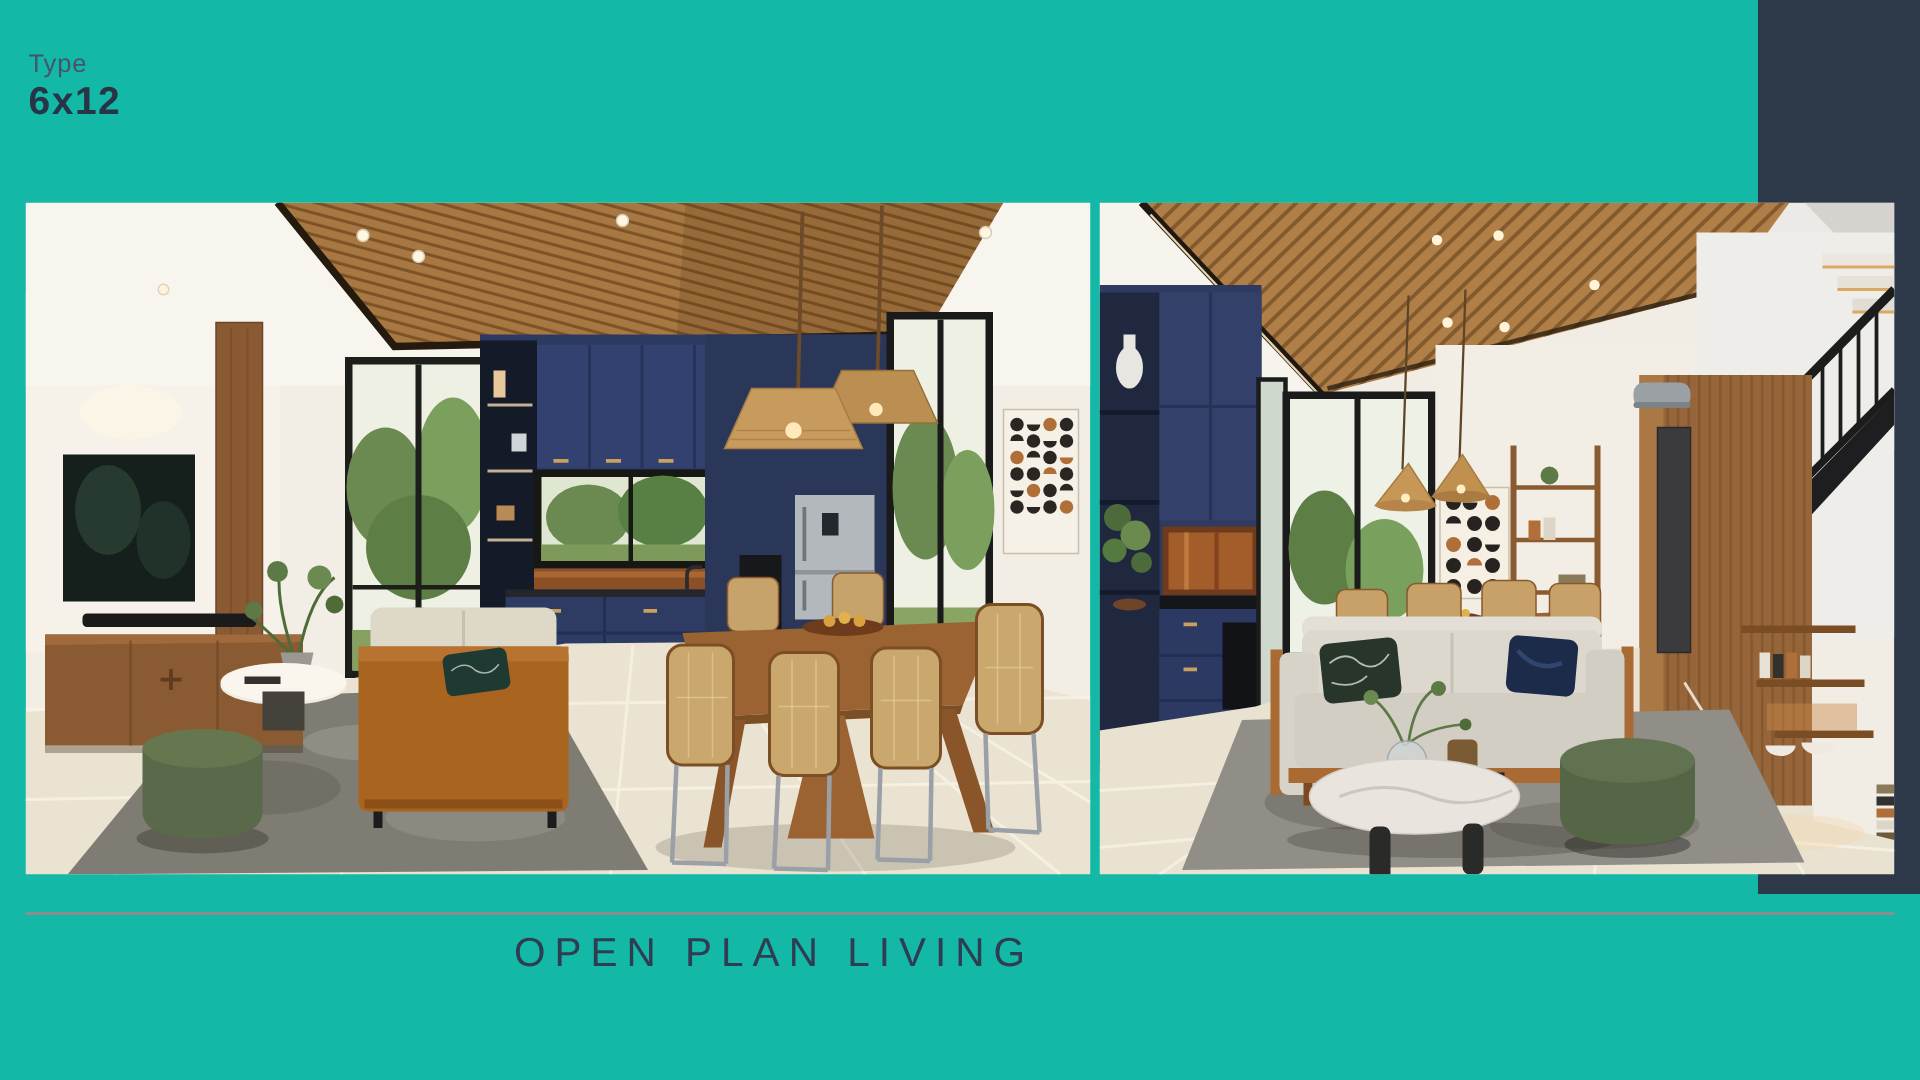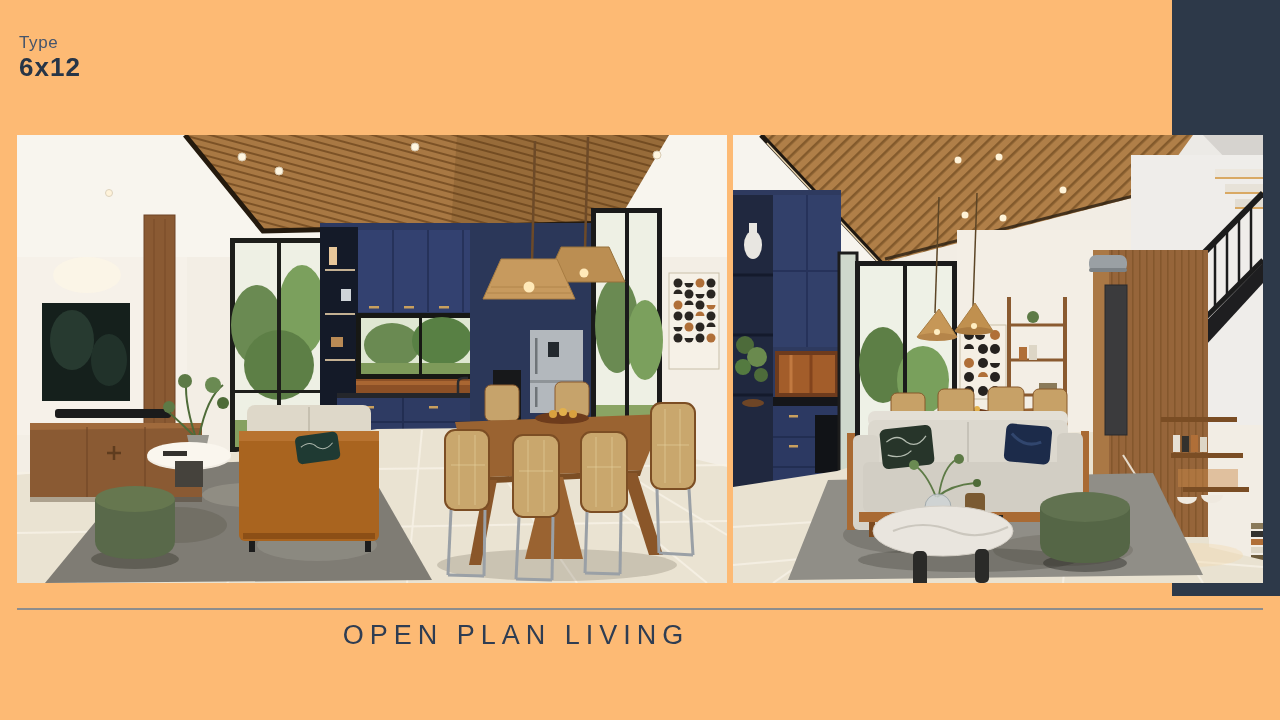--- a/index.html
+++ b/index.html
@@ -1,16 +1,16 @@
 <!DOCTYPE html>
 <html><head>
 <meta charset="utf-8">
 <style>
   html,body{margin:0;padding:0;background:#fdf4e7;}
-  .slide{position:relative;width:1280px;height:720px;background:#fdba74;overflow:hidden;
+  .slide{position:relative;width:1280px;height:720px;background:#14b8a6;overflow:hidden;
          font-family:"Liberation Sans",sans-serif;}
   .accent-bar{position:absolute;left:1172px;top:0;width:108px;height:596px;background:#2d3949;}
   .type-block{position:absolute;left:19px;top:33px;}
   .type-label{display:block;font-size:17px;color:#46556c;letter-spacing:.6px;}
   .type-value{display:block;font-size:26px;font-weight:700;color:#273547;letter-spacing:1px;line-height:1.05;margin-top:1px;}
   .photo{position:absolute;top:135px;height:448px;overflow:hidden;}
   .photo svg{display:block;}
   .photo-left{left:17px;width:710px;}
   .photo-right{left:733px;width:530px;}
   .divider{position:absolute;left:17px;top:608px;width:1246px;height:1.5px;background:#8d8d8d;}

